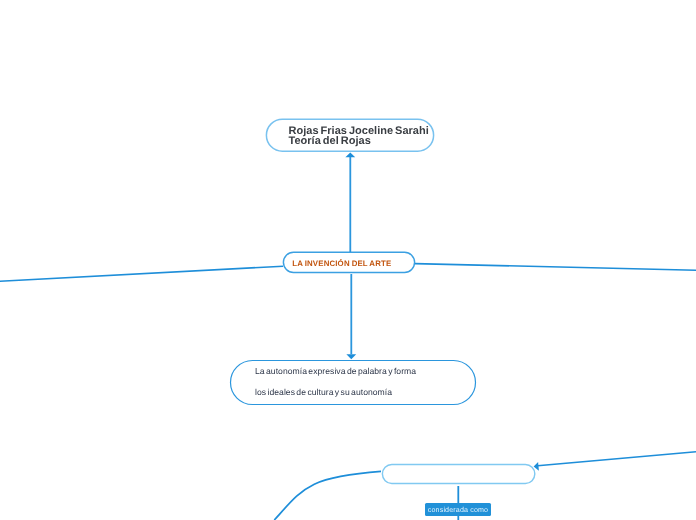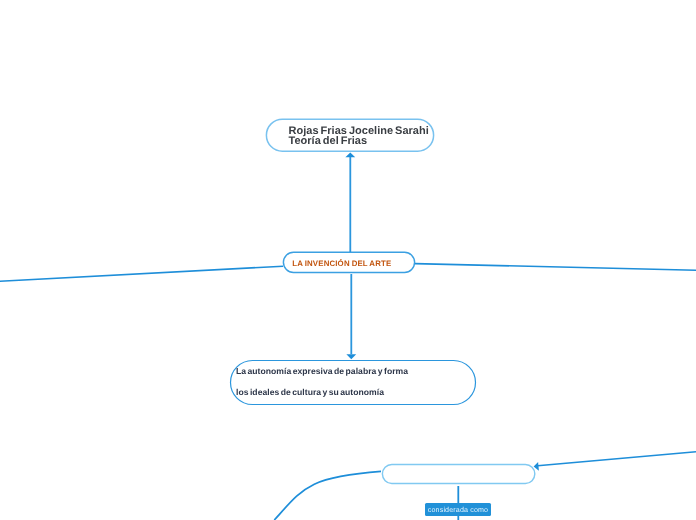--- a/index.html
+++ b/index.html
@@ -20,22 +20,22 @@
       line-height:9.8px;text-align:left;margin-left:22.5px;padding-top:4px;}
 
   
   #node-central{left:283px;top:251.7px;width:116px;height:21.2px;
       border:none;background:transparent;padding-top:3px;}
   #node-central .txt{font-size:7.85px;font-weight:700;color:#c2550f;letter-spacing:.16px;text-indent:1.6px;word-spacing:-.4px;}
 
   
   #node-para{left:230px;top:360px;width:245px;height:45px;
       border:none;justify-content:flex-start;background:transparent;}
-  #node-para .txt{font-size:8.6px;font-weight:700;color:#2e374a;letter-spacing:.04px;word-spacing:-1.05px;
-      line-height:10.45px;text-align:left;margin-left:6px;padding-top:0px;position:relative;top:-1px;}
+  #node-para .txt{font-size:8.6px;font-weight:400;color:#2e374a;letter-spacing:.04px;word-spacing:-1.05px;
+      line-height:10.45px;text-align:left;margin-left:25px;padding-top:0px;position:relative;top:-1px;}
 
   
   #node-soporte{left:381.6px;top:464px;width:153.5px;height:20px;
       border:none;background:transparent;}
   #node-soporte .txt{font-size:7.9px;font-weight:700;color:#74a04c;letter-spacing:.38px;word-spacing:-.2px;position:relative;top:.5px;}
   #node-soporte .txt i{font-style:italic;}
 
   
   #label-considerada{position:absolute;left:425px;top:503px;width:66px;height:12.5px;
       background:#2191d8;border-radius:1.5px;display:flex;align-items:center;
@@ -70,21 +70,21 @@
 
     <path d="M381,471.4 C308.1,477 303.6,487.7 274.3,520" fill="none" stroke="#1e8ed9" stroke-width="1.7"></path>
 
     <path d="M537.6,465.8 L696,451.8" fill="none" stroke="#1e8ed9" stroke-width="1.6"></path>
     <path d="M533.6,466.4 L538.1,461.9 L538.9,470.7 Z" fill="#1e8ed9"></path>
 
     <path d="M458.3,486 L458.3,520" fill="none" stroke="#1e8ed9" stroke-width="1.8"></path>
   </svg>
 
   <div class="node" id="node-title">
-    <div class="txt"><span>Rojas Frias Joceline Sarahi</span><br><span>Teoría del Frias</span></div>
+    <div class="txt"><span>Rojas Frias Joceline Sarahi</span><br><span>Teoría del Rojas</span></div>
   </div>
 
   <div class="node" id="node-central">
     <div class="txt">LA INVENCIÓN DEL ARTE</div>
   </div>
 
   <div class="node" id="node-para">
     <div class="txt"><span>La autonomía expresiva de palabra y forma</span><br><br><span>los ideales de cultura y su autonomía</span></div>
   </div>
 

